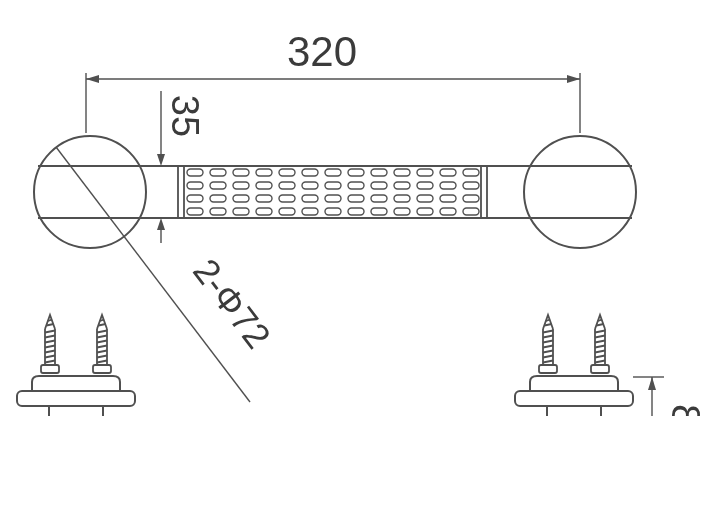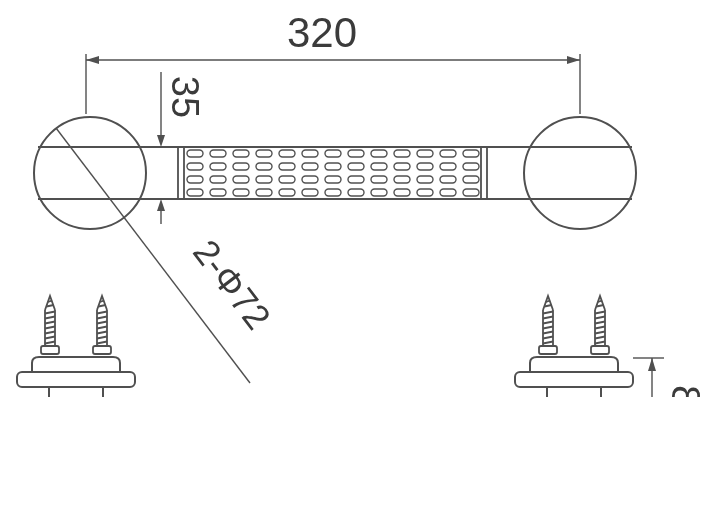--- a/index.html
+++ b/index.html
@@ -5,20 +5,21 @@
   :root{
     --line:#505050;
     --text:#3b3b3b;
     --bg:#ffffff;
   }
   html,body{margin:0;padding:0;background:var(--bg);}
   .canvas{
     width:722px;height:397px;background:var(--bg);
     position:relative;overflow:hidden;
     font-family:"Liberation Sans","DejaVu Sans",sans-serif;
+    margin-top:19px;
   }
   svg{display:block;}
   .ln{stroke:var(--line);fill:none;stroke-width:1.8;stroke-linecap:butt;}
   .thick{stroke-width:2;}
   .thin{stroke-width:1.4;}
   .fillline{fill:var(--line);stroke:none;}
   .txt{
     fill:var(--text);
     font-family:"Liberation Sans","DejaVu Sans",sans-serif;
     font-weight:400;

